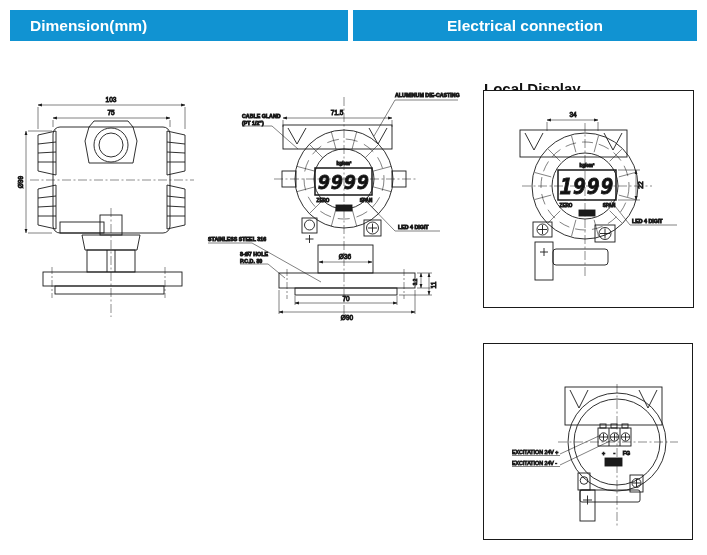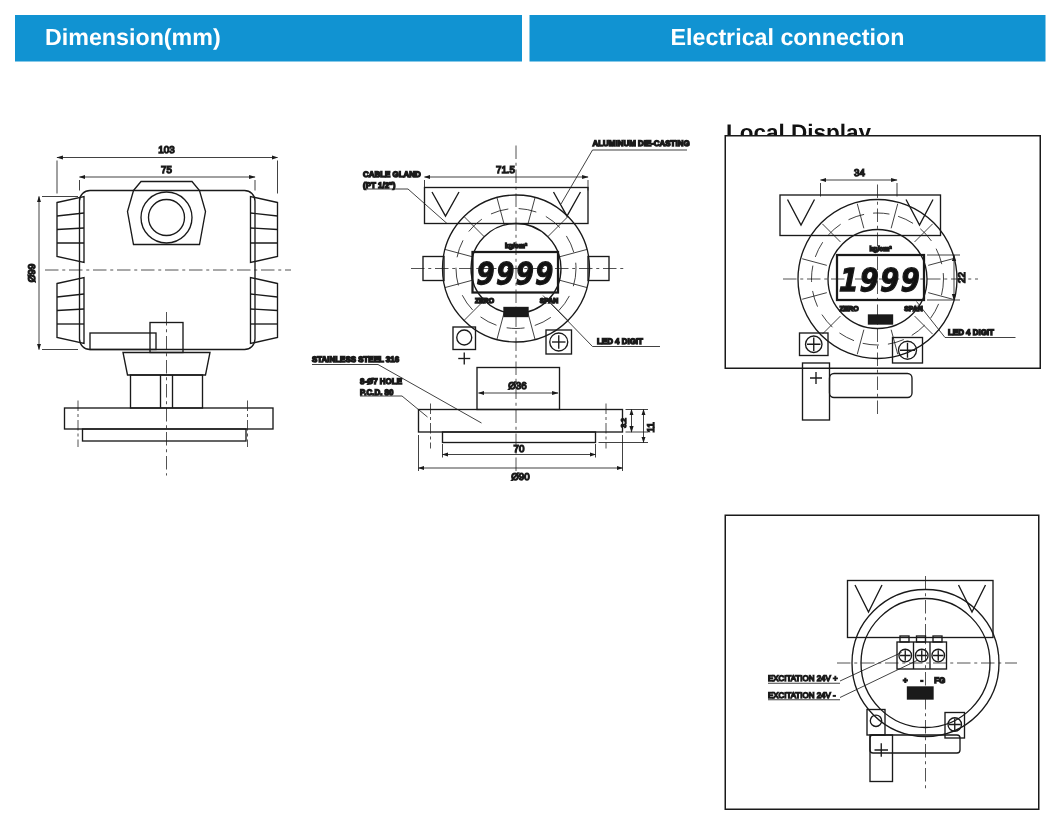--- a/index.html
+++ b/index.html
@@ -215,21 +215,21 @@
       <text class="lbl" x="232" y="73" font-weight="bold">CABLE GLAND</text>
       <text class="lbl" x="232" y="80" font-weight="bold">(PT 1/2")</text>
       <text class="lbl" x="388" y="184" font-weight="bold">LED 4 DIGIT</text>
       <text class="lbl" x="198" y="196" font-weight="bold">STAINLESS STEEL 316</text>
       <text class="lbl" x="230" y="211" font-weight="bold">8-Ø7 HOLE</text>
       <text class="lbl" x="230" y="218" font-weight="bold">P.C.D. 80</text>
     </g>
   </svg>
 
   <div class="section-title" style="top:64px;margin-top:16px;">Local Display</div>
-  <div class="panel" style="top:90px; width:211px; height:156px;">
+  <div class="panel" style="top:90px; width:211px; height:218px;">
     <svg width="209" height="200" viewBox="0 0 209 200">
       <g stroke="#1a1a1a" stroke-width="0.9" fill="none">
 
         <g stroke-width="0.55">
           <line x1="63" y1="29" x2="114" y2="29" marker-start="url(#ar)" marker-end="url(#ar)"></line>
           <line x1="63" y1="31" x2="63" y2="40"></line>
             <line x1="114" y1="31" x2="114" y2="40"></line>
         </g>
         <text class="dim" x="89" y="26" text-anchor="middle">34</text>
 

